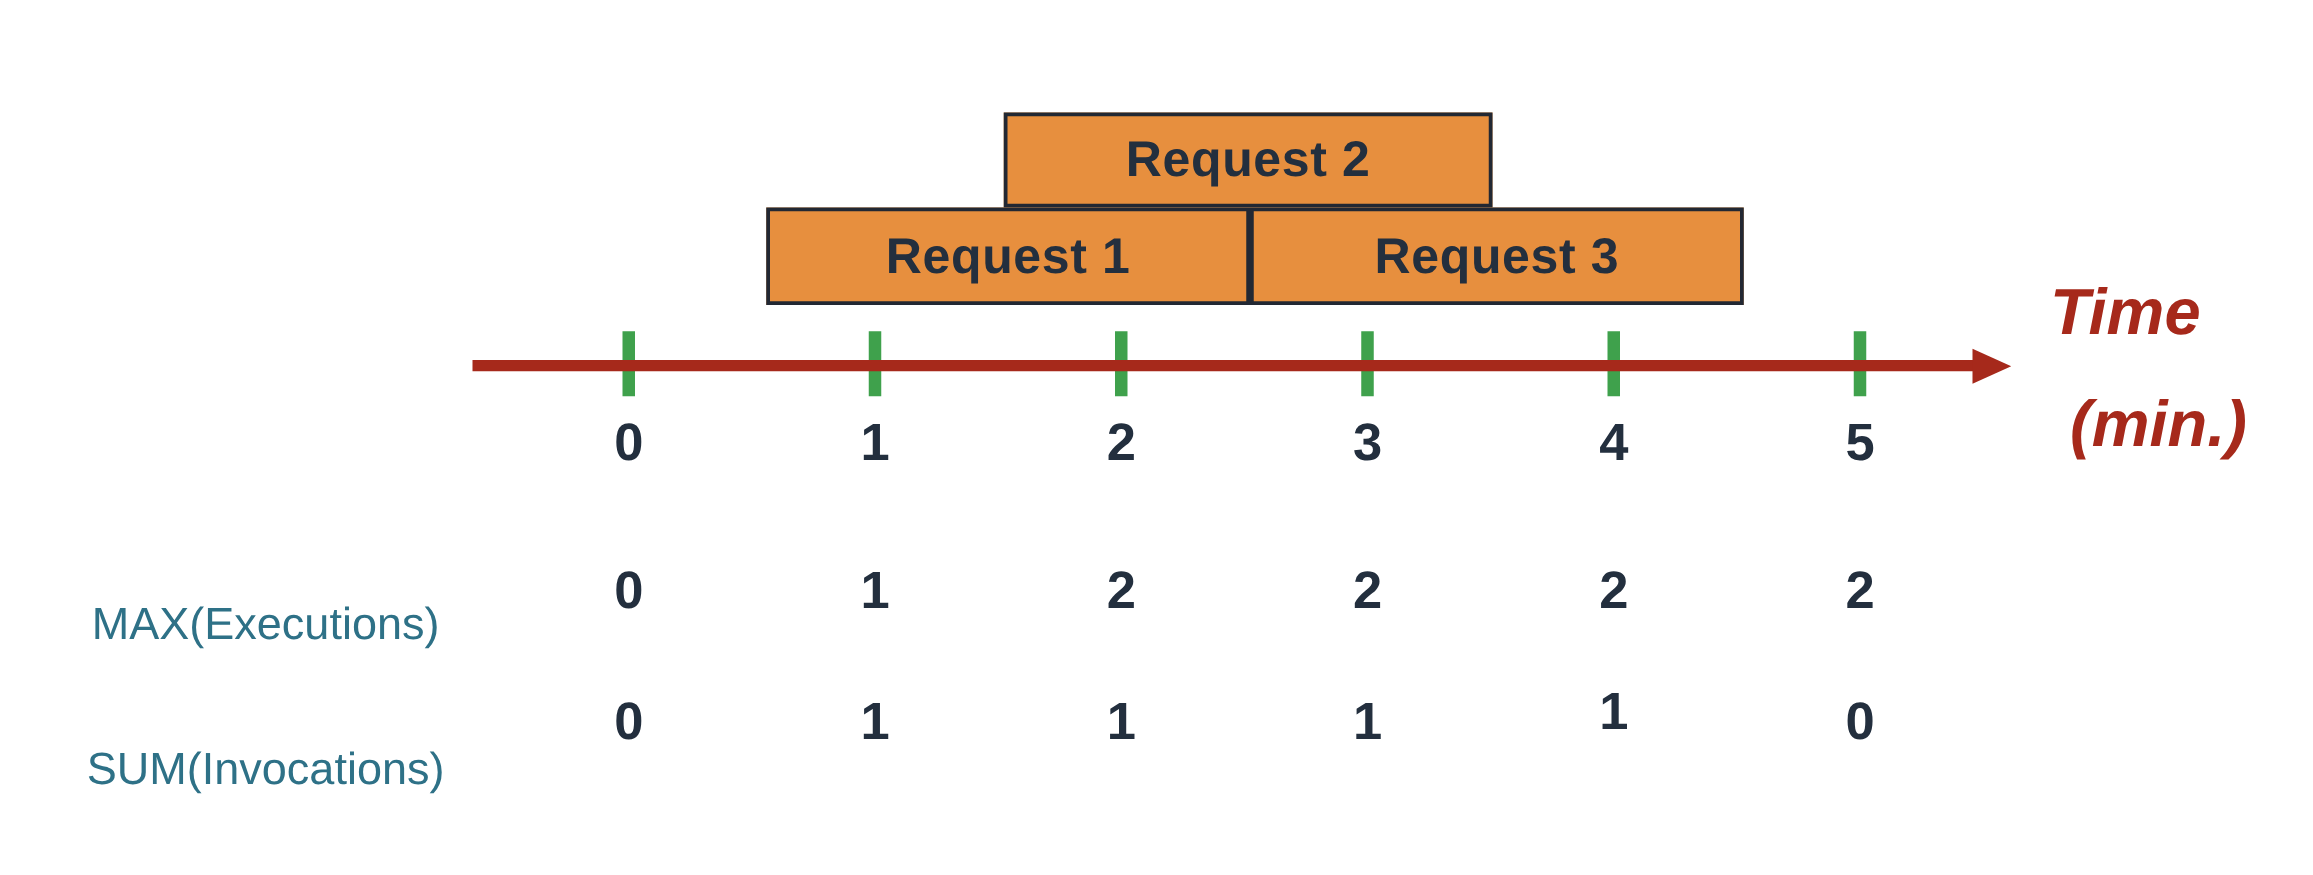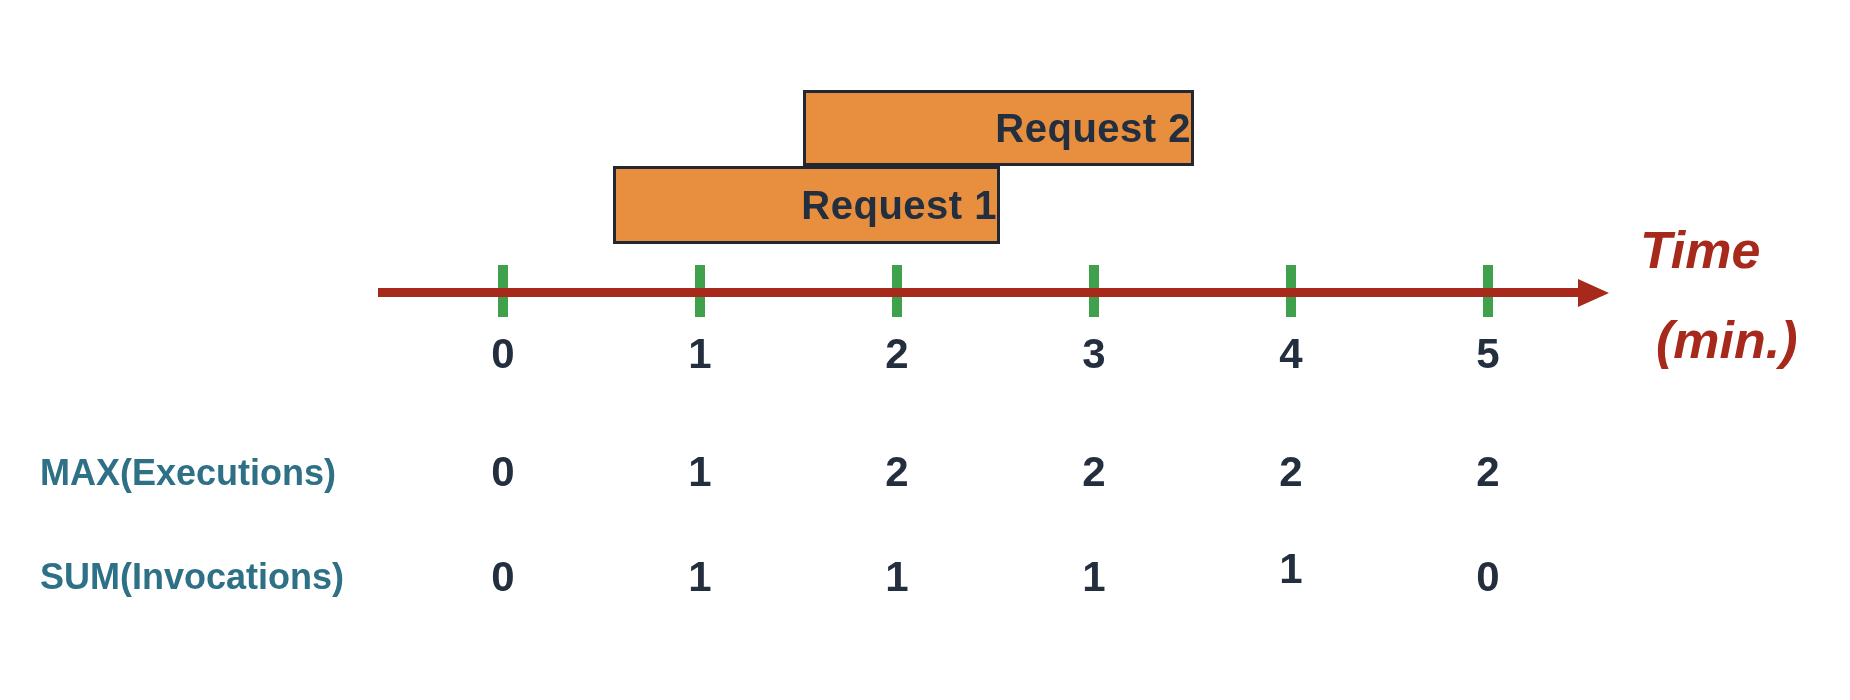--- a/index.html
+++ b/index.html
@@ -13,21 +13,21 @@
   }
 
   
   .bar {
     position: absolute;
     box-sizing: border-box;
     background: var(--bar-fill, #E78F3E);
     border: 3px solid var(--bar-border, #222833);
     display: flex;
     align-items: center;
-    justify-content: flex-end;
+    justify-content: center;
     z-index: 3;
   }
   .bar span {
     color: var(--text-navy, #2B3441);
     font-size: 40px;
     font-weight: 600;
     letter-spacing: 0.5px;
   }
 
   
@@ -71,46 +71,50 @@
     font-style: italic;
   }
   .axis-title { left: 1640px; top: 220px; }
   .axis-unit  { left: 1622px; top: 310px; margin-left: 34px; }
 
   
   .metric-label {
     position: absolute;
     left: 40px;
     width: 345px;
-    text-align: left;
+    text-align: center;
     font-size: 36px;
-    font-weight: 700;
+    font-weight: 400;
     color: var(--metric-teal, #2E7187);
+    margin-top: 26px;
   }
   .metric-label.row-max { top: 452px; }
-  .metric-label.row-sum { top: 556px; }
+  .metric-label.row-sum { top: 568px; }
   .metric-value {
     position: absolute;
     width: 80px;
     text-align: center;
     font-size: 42px;
     font-weight: 700;
     color: var(--text-navy, #232F3E);
   }
 </style>
 </head>
 <body>
 
 <div class="canvas">
 
   <div class="bar" style="left:613px; top:166px; width:387px; height:78px;">
     <span>Request 1</span>
   </div>
   <div class="bar" style="left:803px; top:90px; width:391px; height:76px;">
     <span>Request 2</span>
+  </div>
+  <div class="bar" style="left:1000px; top:166px; width:395px; height:78px;">
+    <span>Request 3</span>
   </div>
 
   <div class="tick" style="left:498px;"></div>
   <div class="tick" style="left:695px;"></div>
   <div class="tick" style="left:892px;"></div>
   <div class="tick" style="left:1089px;"></div>
   <div class="tick" style="left:1286px;"></div>
   <div class="tick" style="left:1483px;"></div>
 
   <div class="axis-line"></div>

